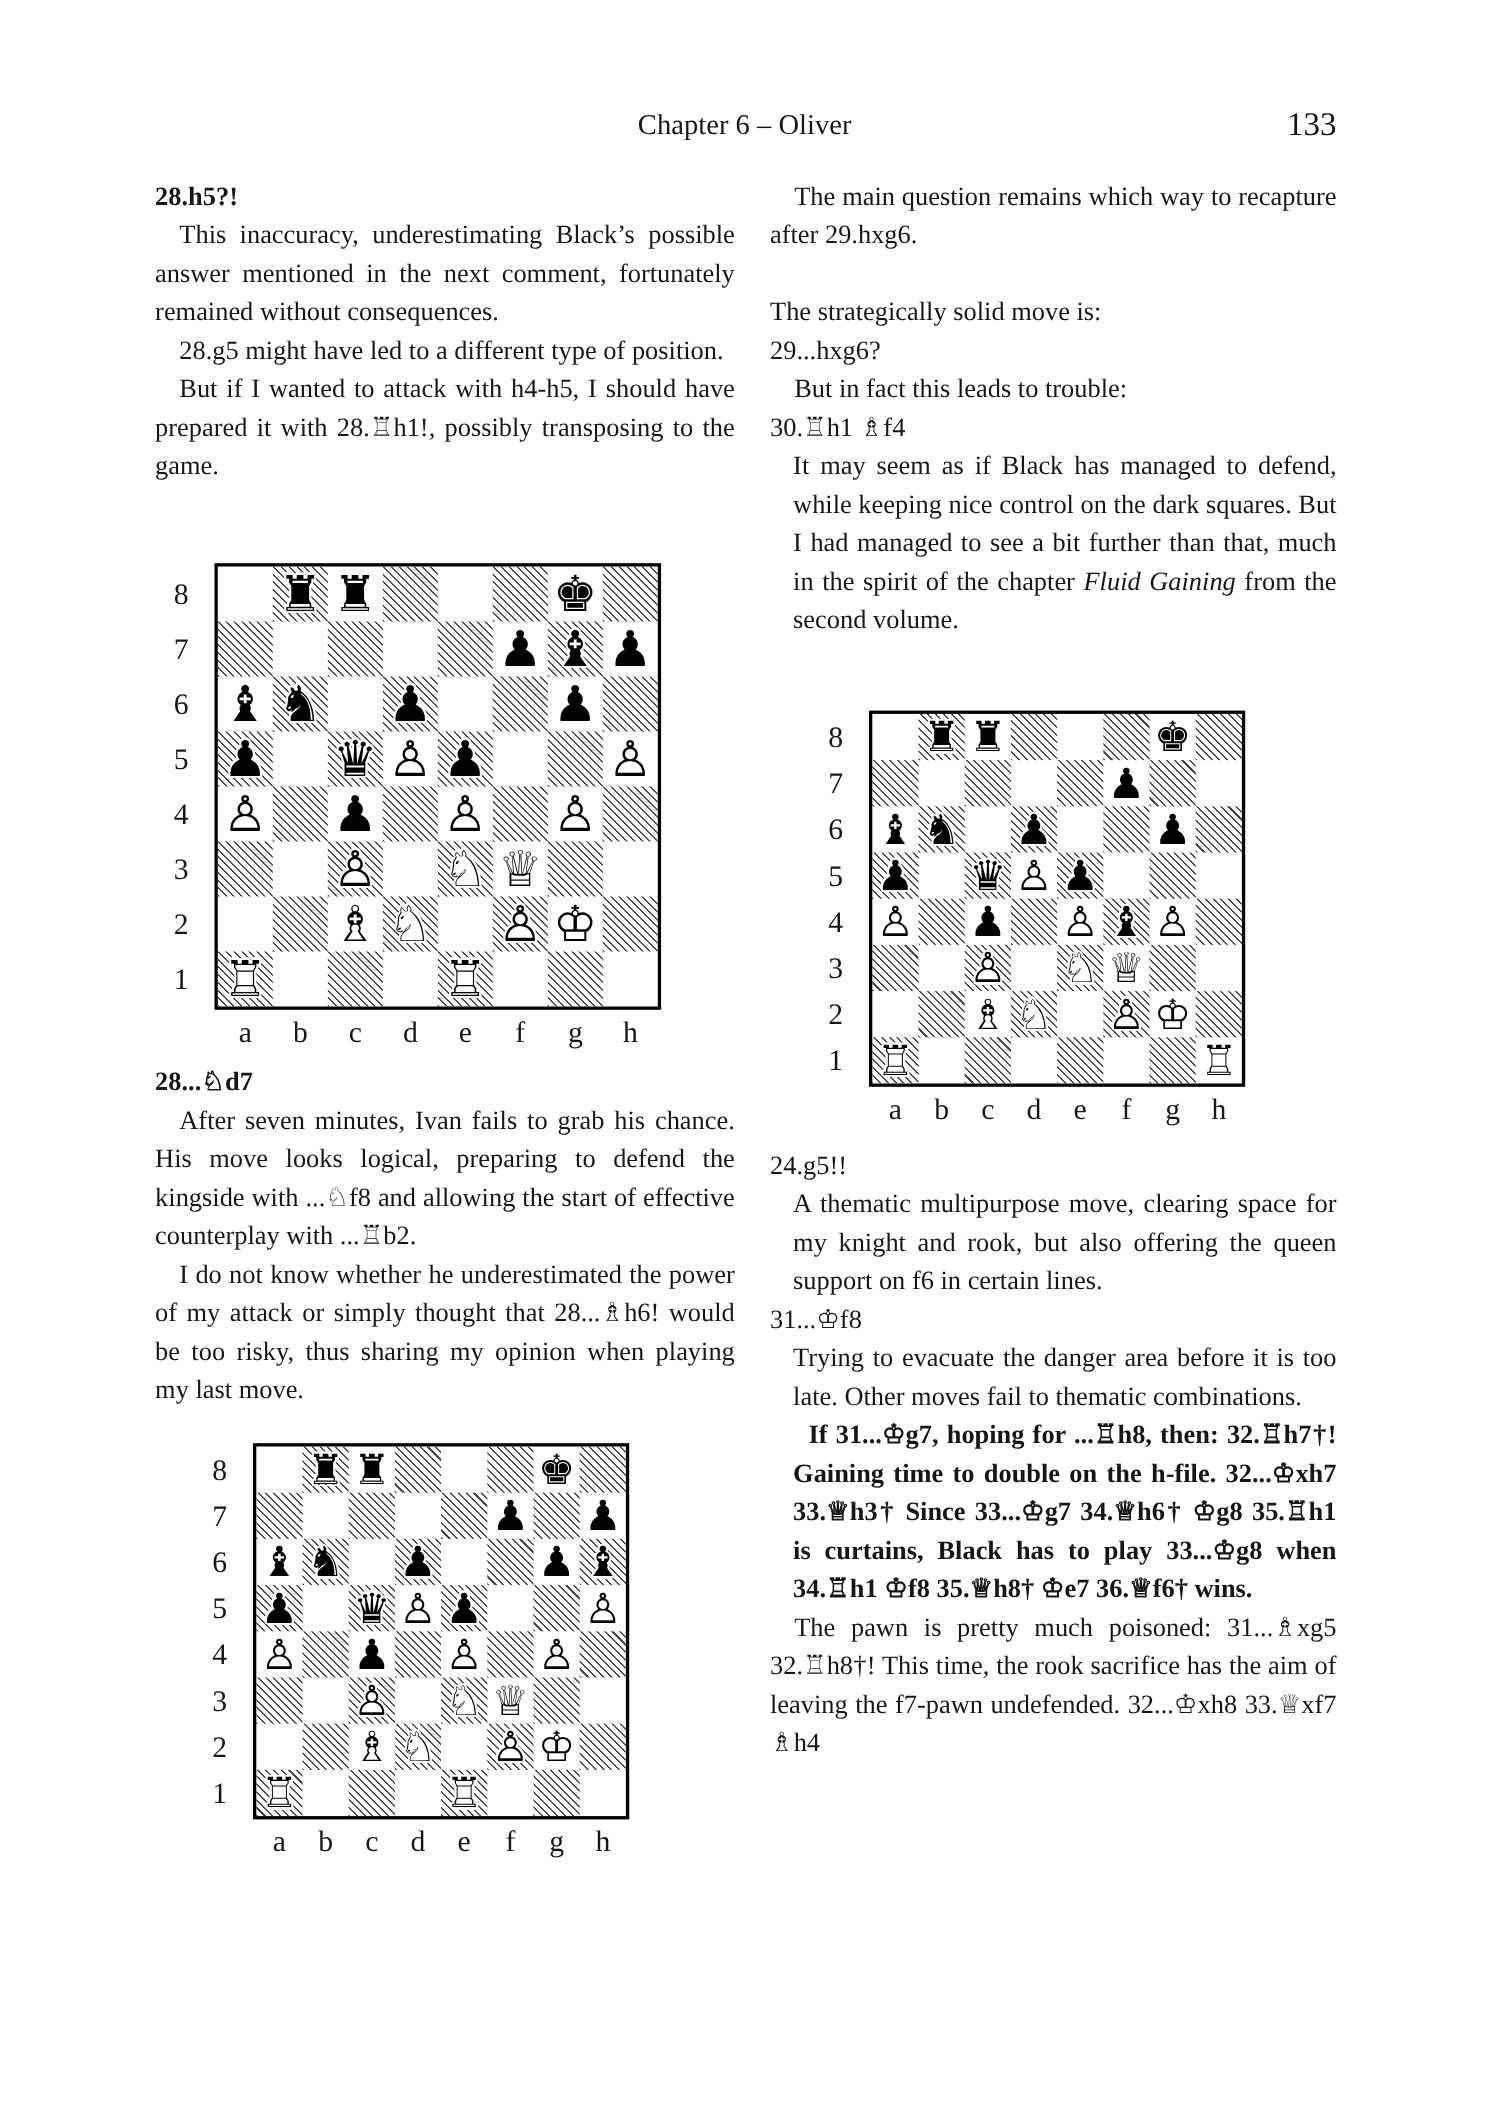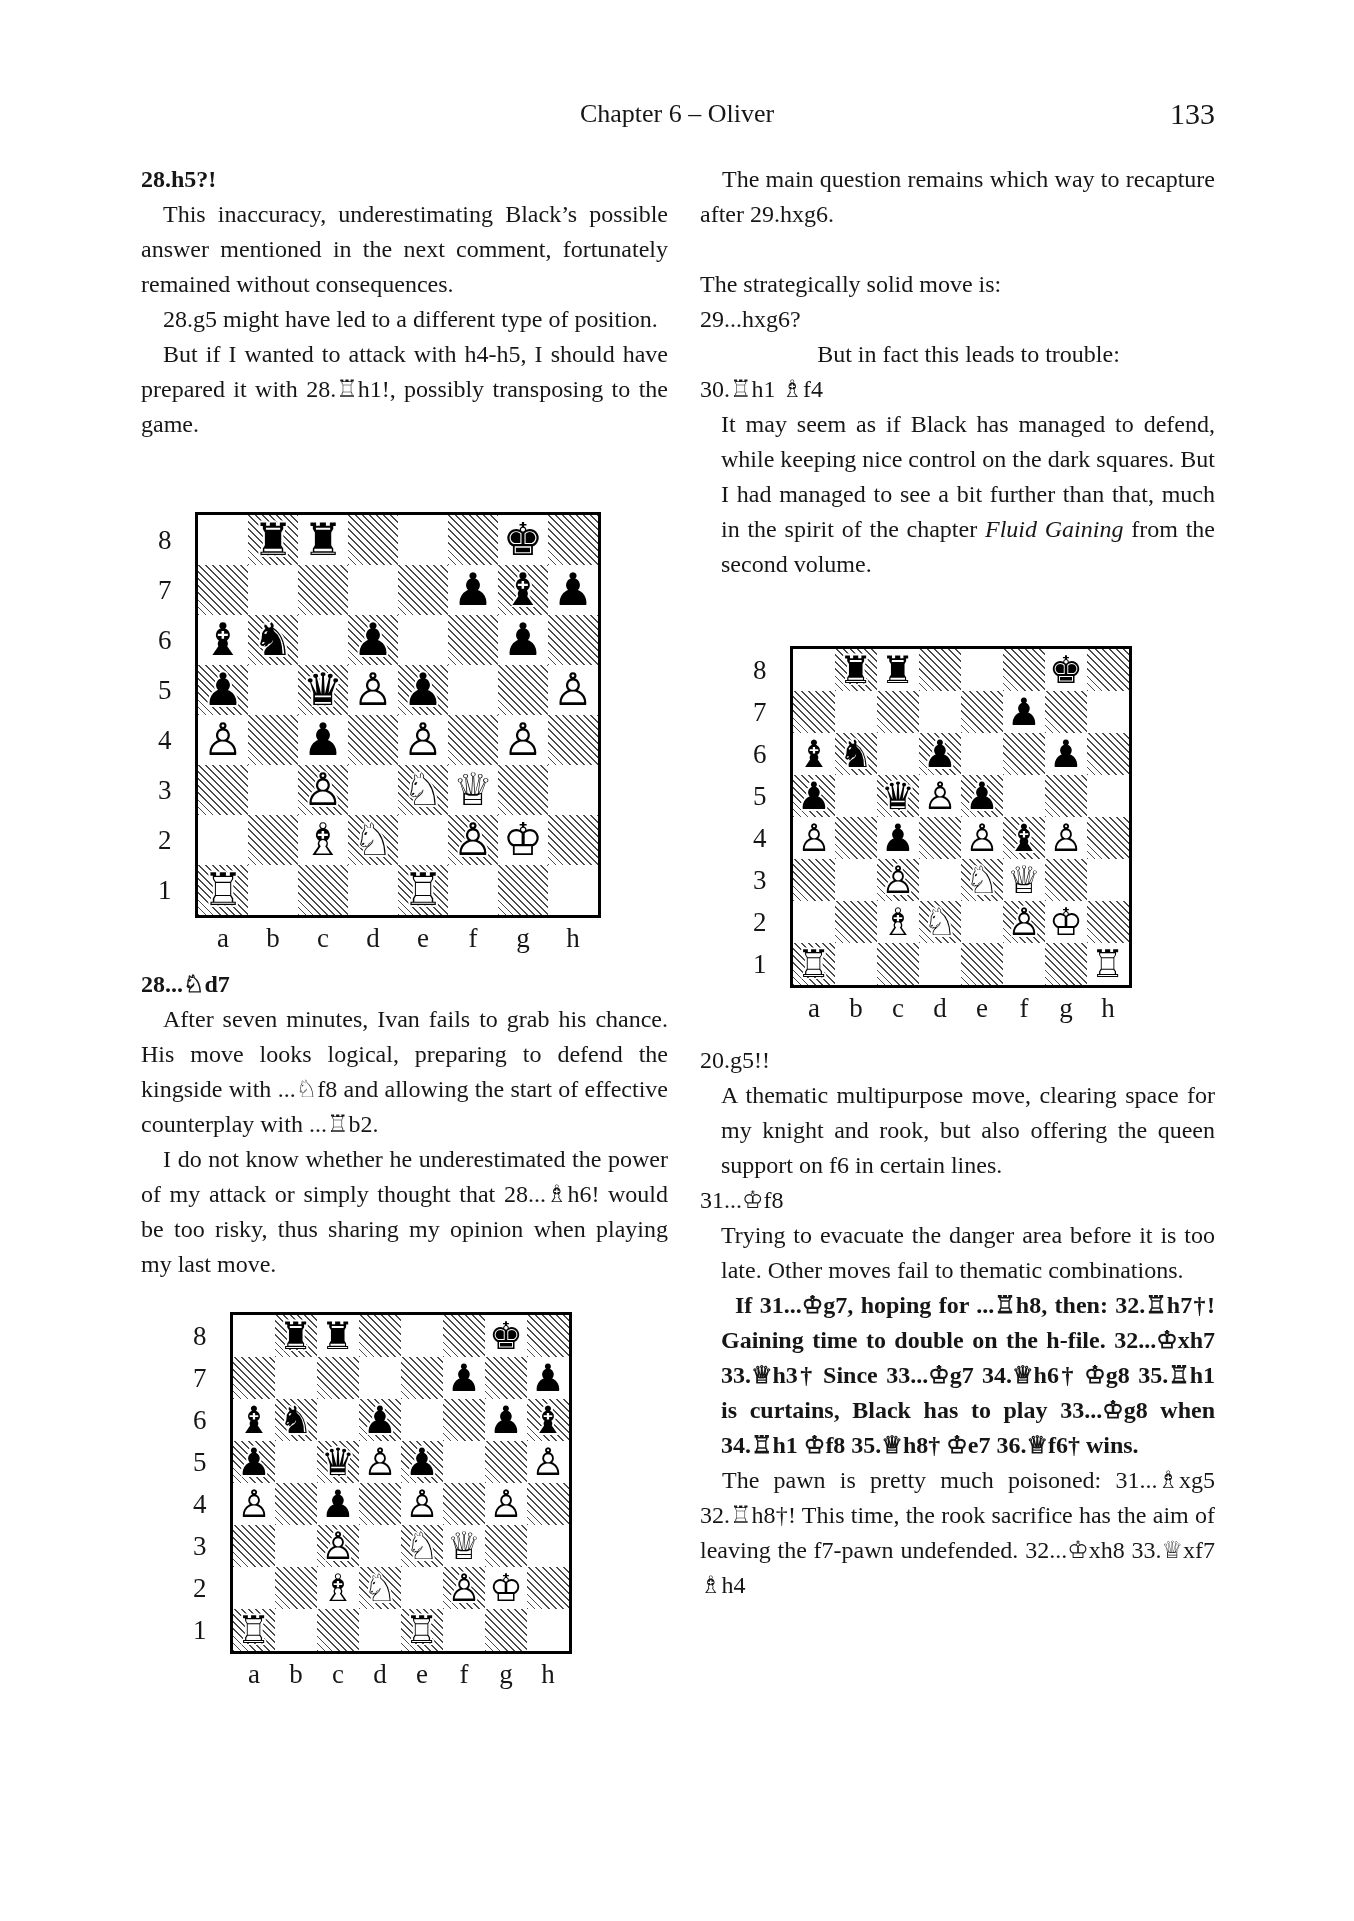--- a/index.html
+++ b/index.html
@@ -8,21 +8,21 @@
   .hdr-title{position:absolute;top:96px;left:677px;transform:translateX(-50%);font-size:26px;white-space:nowrap;}
   .hdr-page{position:absolute;top:96px;right:139px;font-size:30px;}
   .col{position:absolute;top:162px;}
   #col-left{left:141px;width:527px;}
   #col-right{left:700px;width:515px;}
   .para{text-align:justify;text-indent:22px;}
   .para-block{text-align:justify;margin-left:21px;}
   .para-block-first{text-align:justify;margin-left:21px;text-indent:14px;font-weight:bold;}
   .move-bold{font-weight:bold;}
   .line{}
-  .line-ind{text-indent:22px;text-align:center;}
+  .line-ind{text-indent:22px;}
   .spacer{height:35px;}
   i{font-style:italic;}
   
   .diagram{--sq:42px;}
   .dwrap{display:flex;}
   .rlabels{display:flex;flex-direction:column;width:44px;box-sizing:border-box;padding-top:3px;}
   .rlabel{height:var(--sq);display:flex;align-items:center;justify-content:flex-start;
           padding-left:7px;font-size:27px;line-height:1;}
   .board{display:grid;grid-template-columns:repeat(8,var(--sq));grid-auto-rows:var(--sq);
          border:3px solid #000;background:#fff;align-self:flex-start;}
@@ -733,20 +733,20 @@
           <div class="flabel">a</div>
           <div class="flabel">b</div>
           <div class="flabel">c</div>
           <div class="flabel">d</div>
           <div class="flabel">e</div>
           <div class="flabel">f</div>
           <div class="flabel">g</div>
           <div class="flabel">h</div>
         </div>
       </div>
-      <div class="line">20.g5!!</div>
+      <div class="line">24.g5!!</div>
       <div class="para-block">A thematic multipurpose move, clearing space for my knight and rook, but also offering the queen support on f6 in certain lines.</div>
       <div class="line">31...♔f8</div>
       <div class="para-block">Trying to evacuate the danger area before it is too late. Other moves fail to thematic combinations.</div>
       <div class="para-block-first">If 31...♔g7, hoping for ...♖h8, then: 32.♖h7†! Gaining time to double on the h-file. 32...♔xh7 33.♕h3† Since 33...♔g7 34.♕h6† ♔g8 35.♖h1 is curtains, Black has to play 33...♔g8 when 34.♖h1 ♔f8 35.♕h8† ♔e7 36.♕f6† wins.</div>
       <div class="para">The pawn is pretty much poisoned: 31...♗xg5 32.♖h8†! This time, the rook sacrifice has the aim of leaving the f7-pawn undefended. 32...♔xh8 33.♕xf7 ♗h4</div>
     </div>
 </div>
 
 </body></html>

